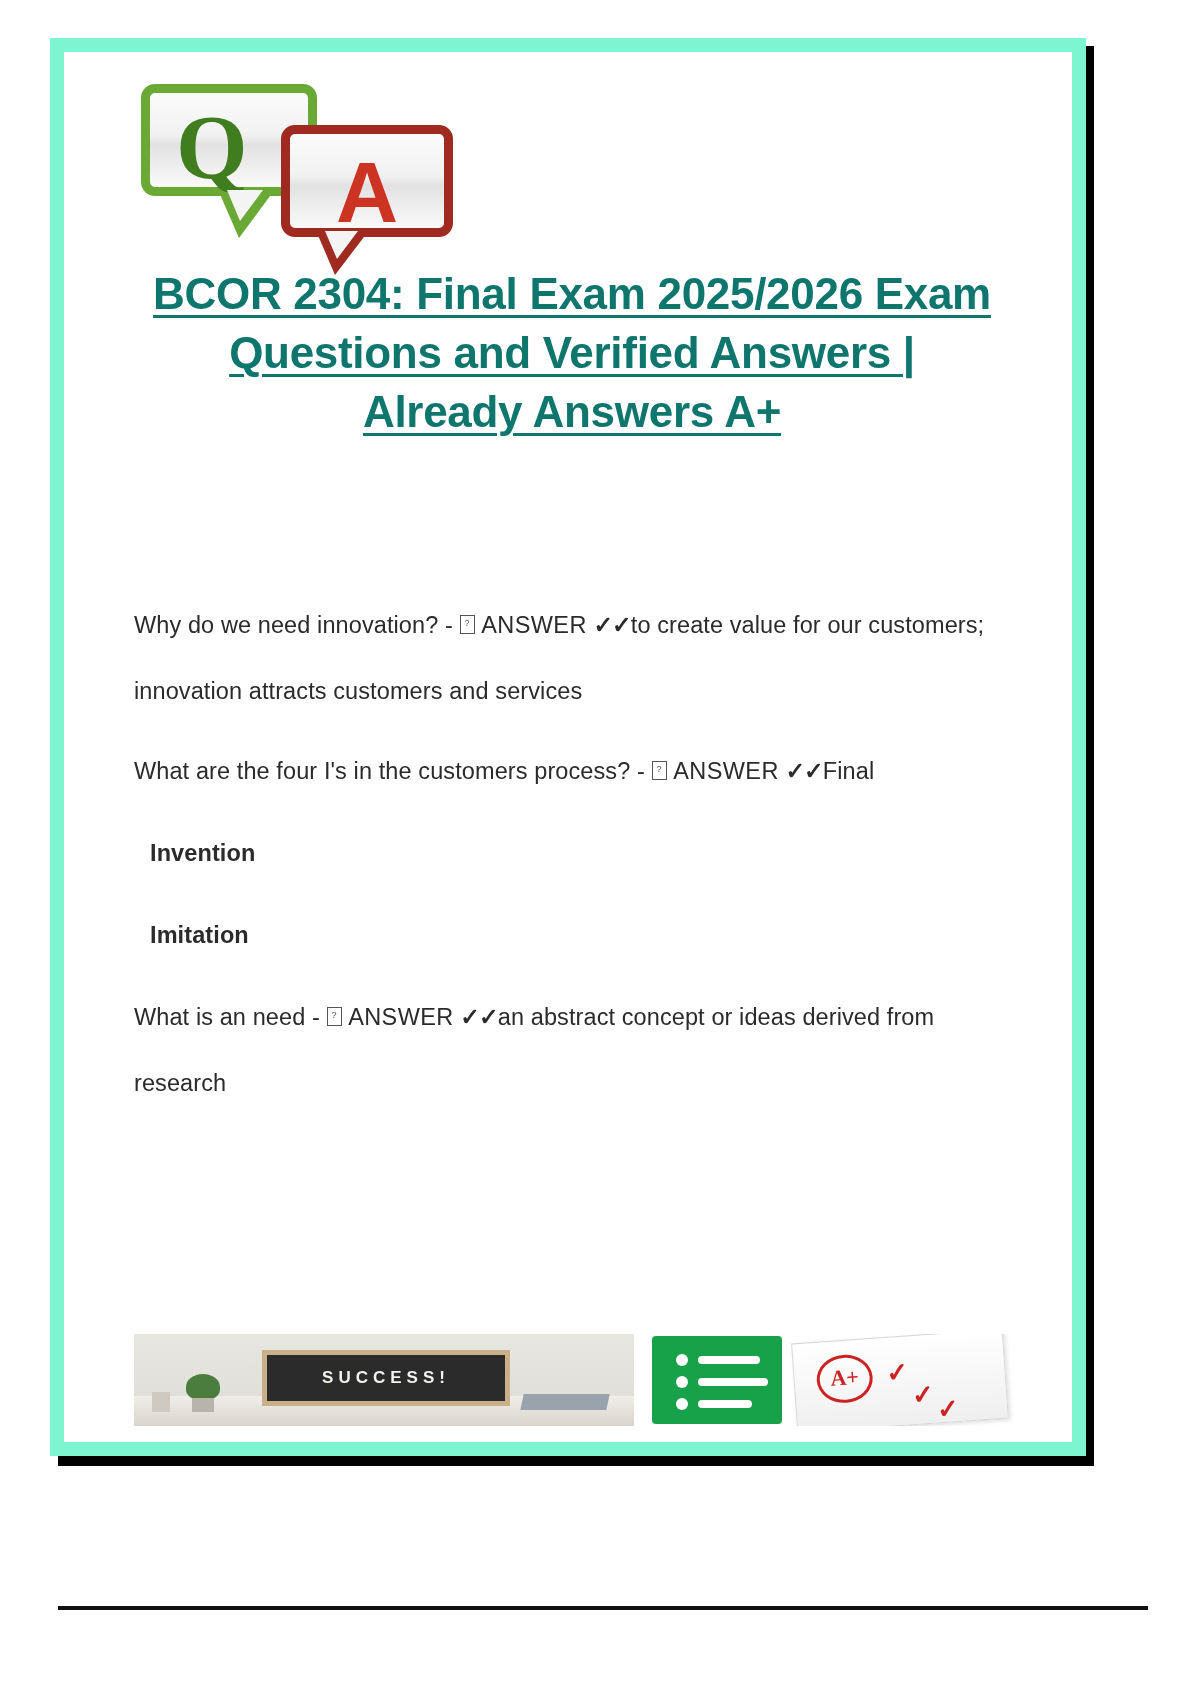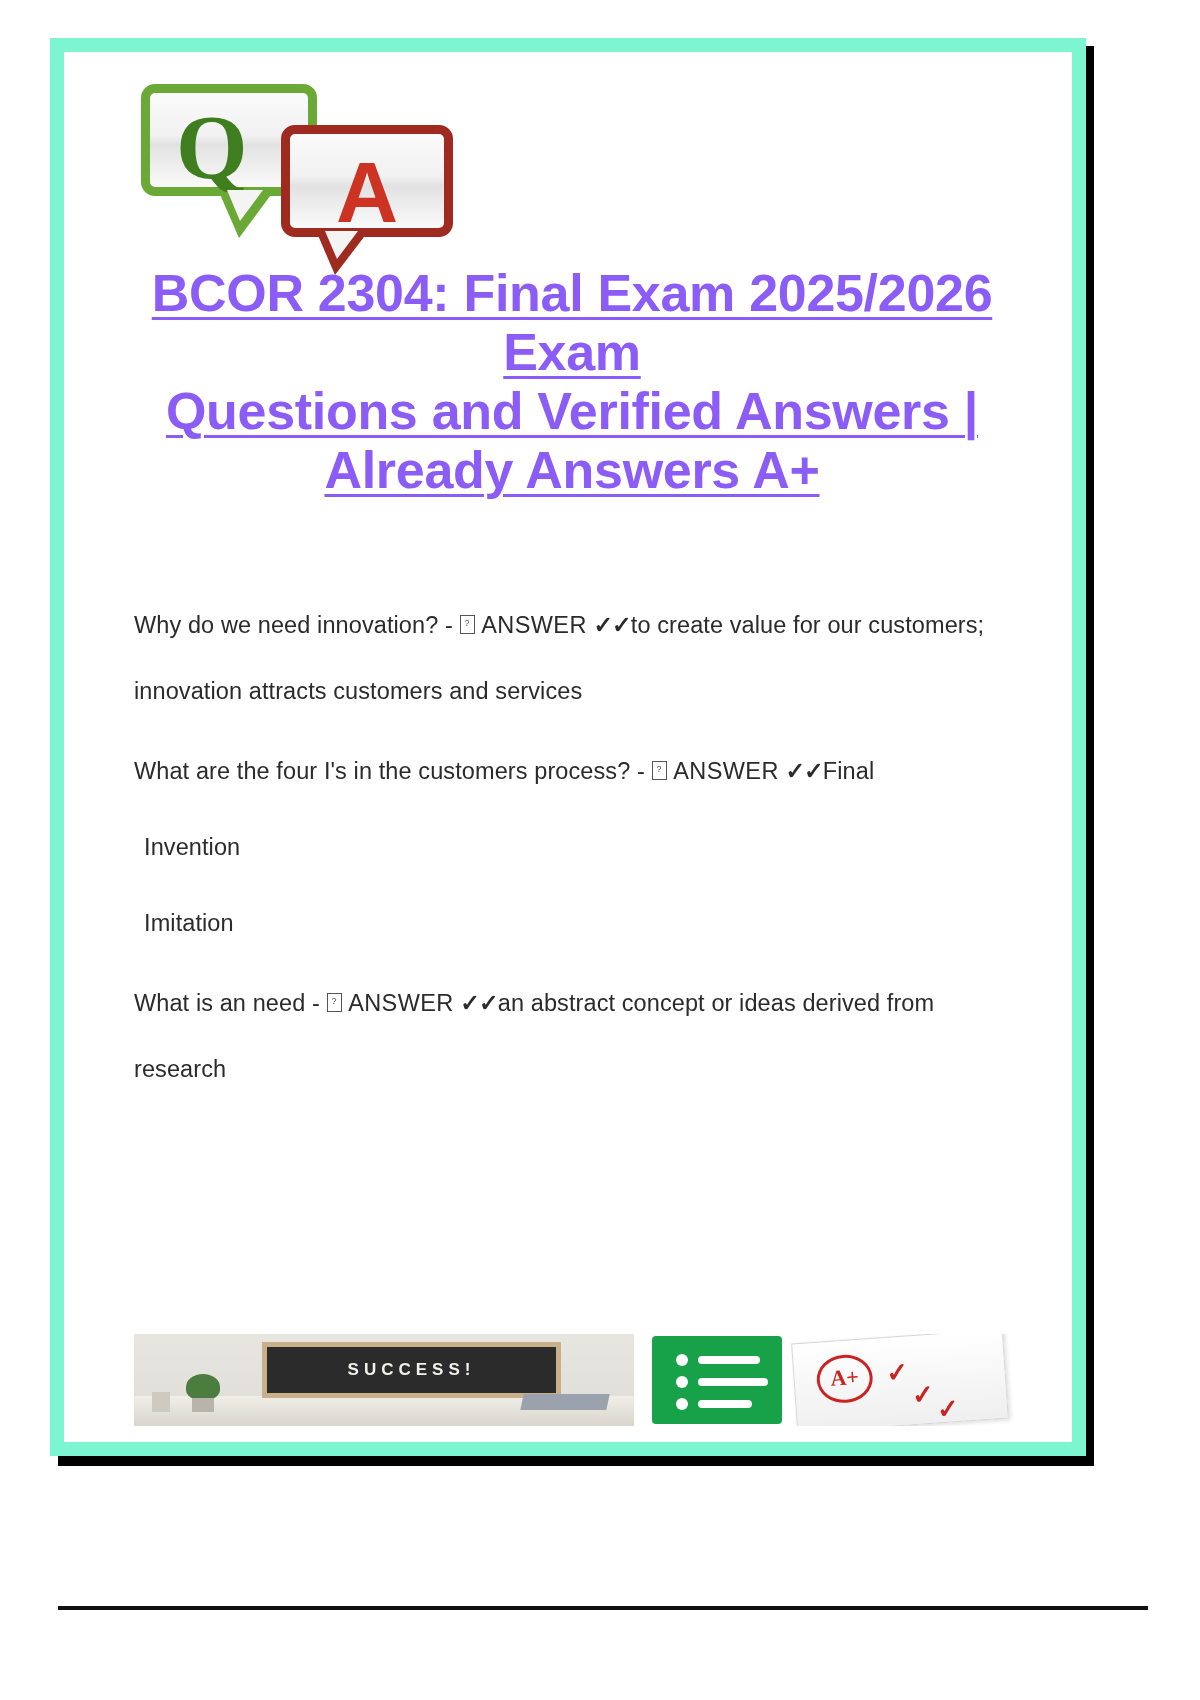--- a/index.html
+++ b/index.html
@@ -144,23 +144,23 @@
     border-top: 28px solid #f4f4f4;
   }
 
   
   .doc-title {
     position: absolute;
     left: 70px;
     top: 212px;
     width: 876px;
     text-align: center;
-    color: #8b5cf6;
-    font-weight: bold;
-    font-size: 52px;
+    color: #0f766e;
+    font-weight: bold;
+    font-size: 44px;
     line-height: 59px;
     letter-spacing: -0.3px;
   }
   .doc-title .tline {
     display: inline;
     text-decoration: underline;
     text-decoration-thickness: 3px;
     text-underline-offset: 6px;
   }
   .title-row { display: block; }
@@ -177,22 +177,23 @@
     font-size: 23.5px;
     line-height: 66px;
     margin: 0 0 0 0;
     letter-spacing: 0.1px;
   }
   .qa-block { margin-bottom: 14px; }
   .qa-list-item {
     color: #2b2b2b;
     font-size: 23.5px;
     line-height: 66px;
-    margin: 10px;
+    margin: 16px;
     letter-spacing: 0.1px;
+    font-weight: bold;
   }
   .tofu {
     display: inline-block;
     width: 13px;
     height: 17px;
     border: 1.5px solid #555;
     position: relative;
     top: 1px;
     font-size: 9px;
     line-height: 15px;
@@ -218,22 +219,22 @@
   .photo-success {
     position: absolute;
     left: 0; top: 0;
     width: 500px;
     height: 92px;
     background: linear-gradient(180deg,#e8e6e1 0%, #dedcd6 100%);
     overflow: hidden;
   }
   .ps-wallboard {
     position: absolute;
-    left: 128px; top: 8px;
-    width: 299px; height: 56px;
+    left: 128px; top: 16px;
+    width: 248px; height: 56px;
     background: #2b2b2b;
     border: 5px solid #c9b08a;
     box-sizing: border-box;
   }
   .ps-wallboard span {
     display: block;
     text-align: center;
     color: #f3f1ec;
     font-size: 17px;
     letter-spacing: 5px;

